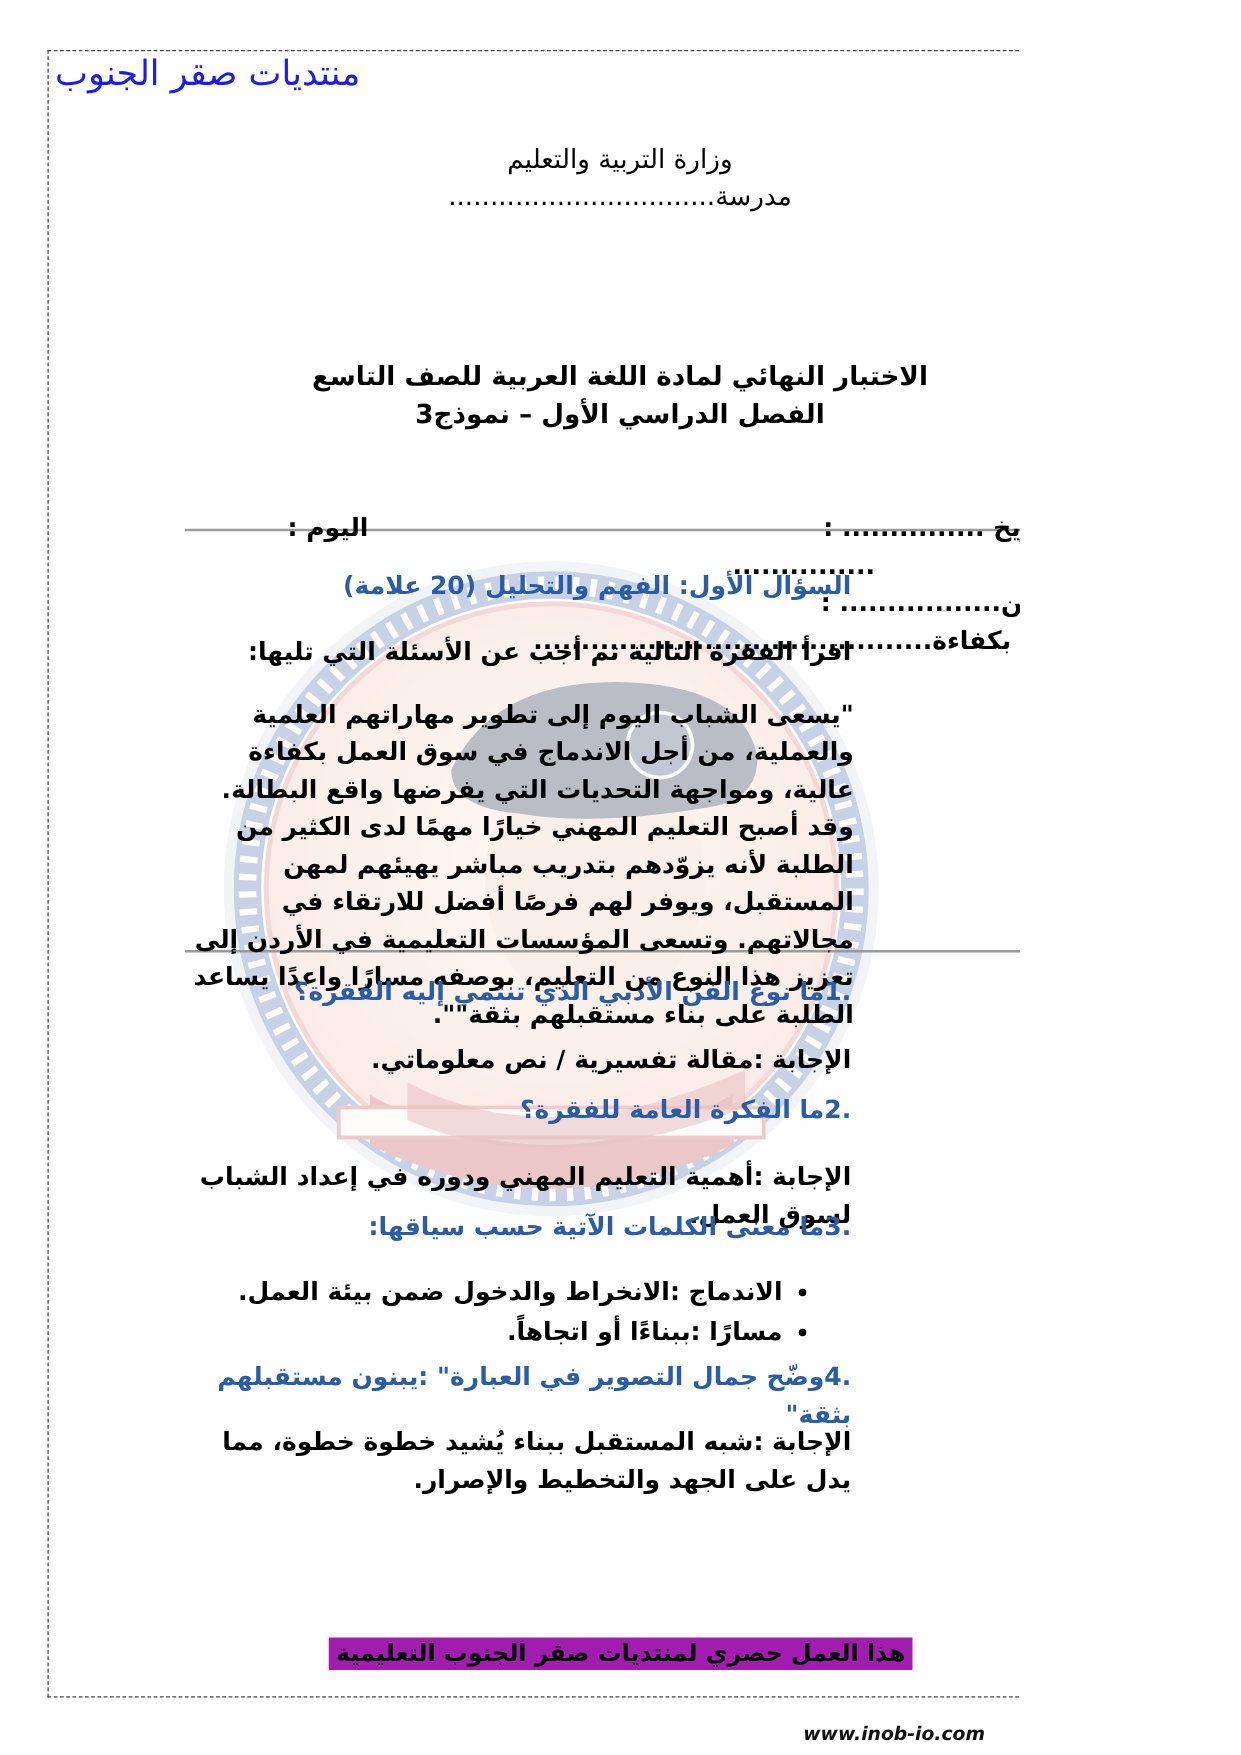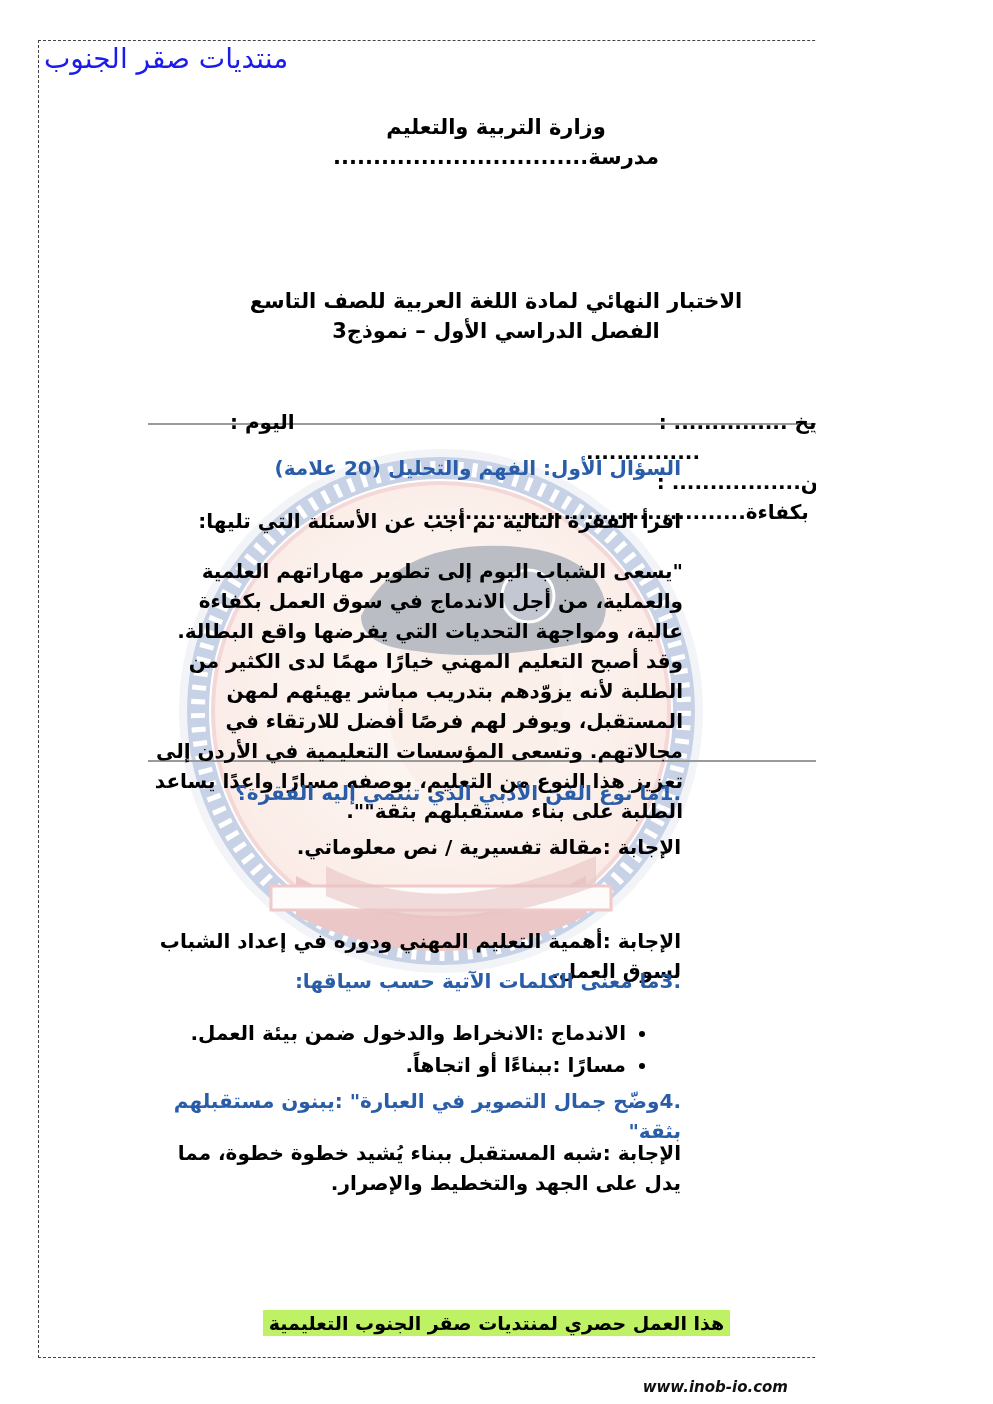--- a/index.html
+++ b/index.html
@@ -10,21 +10,21 @@
   .page-border{
     position:absolute;left:38px;top:40px;width:915px;height:1316px;
     border:1px dashed #444;pointer-events:none;
   }
   .site-title{
     position:absolute;left:44px;top:42px;font-size:28px;color:#1b1bee;
     direction:rtl;white-space:nowrap;
   }
   .letterhead{
     position:absolute;left:140px;top:112px;width:712px;text-align:center;
-    direction:rtl;font-weight:bold;font-size:21px;line-height:30px;
+    direction:rtl;font-weight:normal;font-size:21px;line-height:30px;
   }
   .exam-title{
     position:absolute;left:140px;top:226px;width:712px;text-align:center;
     direction:rtl;font-weight:bold;font-size:21px;line-height:30px;
   }
   .meta{position:absolute;left:0;top:0;width:993px;direction:rtl;font-weight:bold;font-size:20px;}
   .meta .m-date{position:absolute;right:135px;top:290px;}
   .meta .m-day{position:absolute;left:230px;top:290px;}
   .meta .m-daydots{position:absolute;right:293px;top:320px;}
   .meta .m-time{position:absolute;right:135px;top:350px;}
@@ -33,21 +33,21 @@
   .sep.s1{top:423px;}
   .sep.s2{top:760px;}
   .blue-head{color:#2a5da8;}
   .q{position:absolute;right:135px;left:150px;direction:rtl;text-align:right;
      font-weight:bold;font-size:20px;line-height:30px;z-index:2;}
   .passage{position:absolute;right:133px;left:150px;direction:rtl;text-align:right;
      font-weight:bold;font-size:20px;line-height:30px;z-index:2;top:556px;}
   .bullets{margin:0;padding:0 55px 0 0;list-style:disc;}
   .bullets li{margin:0 0 2px 0;}
   .highlight-line{position:absolute;left:0;top:1312px;width:993px;text-align:center;direction:rtl;z-index:2;}
-  .highlight-line span{background:#bef264;font-weight:bold;font-size:19px;padding:2px 6px;text-align:right;}
+  .highlight-line span{background:#a21caf;font-weight:bold;font-size:19px;padding:2px 6px;text-align:right;}
   .site-url{position:absolute;right:28px;top:1378px;font-size:15px;font-weight:bold;
      font-style:italic;color:#111;font-family:"DejaVu Sans",sans-serif;}
   .watermark{position:absolute;left:176px;top:446px;width:530px;height:530px;
      opacity:0.30;z-index:0;pointer-events:none;}
   .text-layer{position:relative;z-index:2;}
 </style>
 </head>
 <body>
 
 <div class="page">
@@ -102,20 +102,21 @@
 
   <div class="q" style="top:506px;">اقرأ الفقرة التالية ثم أجب عن الأسئلة التي تليها:</div>
 
   <div class="passage">"يسعى الشباب اليوم إلى تطوير مهاراتهم العلمية والعملية، من أجل الاندماج في سوق العمل بكفاءة عالية، ومواجهة التحديات التي يفرضها واقع البطالة. وقد أصبح التعليم المهني خيارًا مهمًا لدى الكثير من الطلبة لأنه يزوّدهم بتدريب مباشر يهيئهم لمهن المستقبل، ويوفر لهم فرصًا أفضل للارتقاء في مجالاتهم. وتسعى المؤسسات التعليمية في الأردن إلى تعزيز هذا النوع من التعليم، بوصفه مسارًا واعدًا يساعد الطلبة على بناء مستقبلهم بثقة"".</div>
 
   <div class="sep s2"></div>
 
   <div class="q blue-head" style="top:778px;">.1ما نوع الفن الأدبي الذي تنتمي إليه الفقرة؟</div>
   <div class="q" style="top:832px;">الإجابة :مقالة تفسيرية / نص معلوماتي.</div>
 
+  <div class="q blue-head" style="top:872px;">.2ما الفكرة العامة للفقرة؟</div>
   <div class="q" style="top:926px;">الإجابة :أهمية التعليم المهني ودوره في إعداد الشباب لسوق العمل.</div>
 
   <div class="q blue-head" style="top:966px;">.3ما معنى الكلمات الآتية حسب سياقها:</div>
   <ul class="q bullets" style="top:1018px;">
     <li>الاندماج :الانخراط والدخول ضمن بيئة العمل.</li>
     <li>مسارًا :ببناءًا أو اتجاهاً.</li>
   </ul>
 
   <div class="q blue-head" style="top:1086px;">.4وضّح جمال التصوير في العبارة" :يبنون مستقبلهم بثقة"</div>
   <div class="q" style="top:1138px;">الإجابة :شبه المستقبل ببناء يُشيد خطوة خطوة، مما يدل على الجهد والتخطيط والإصرار.</div>

